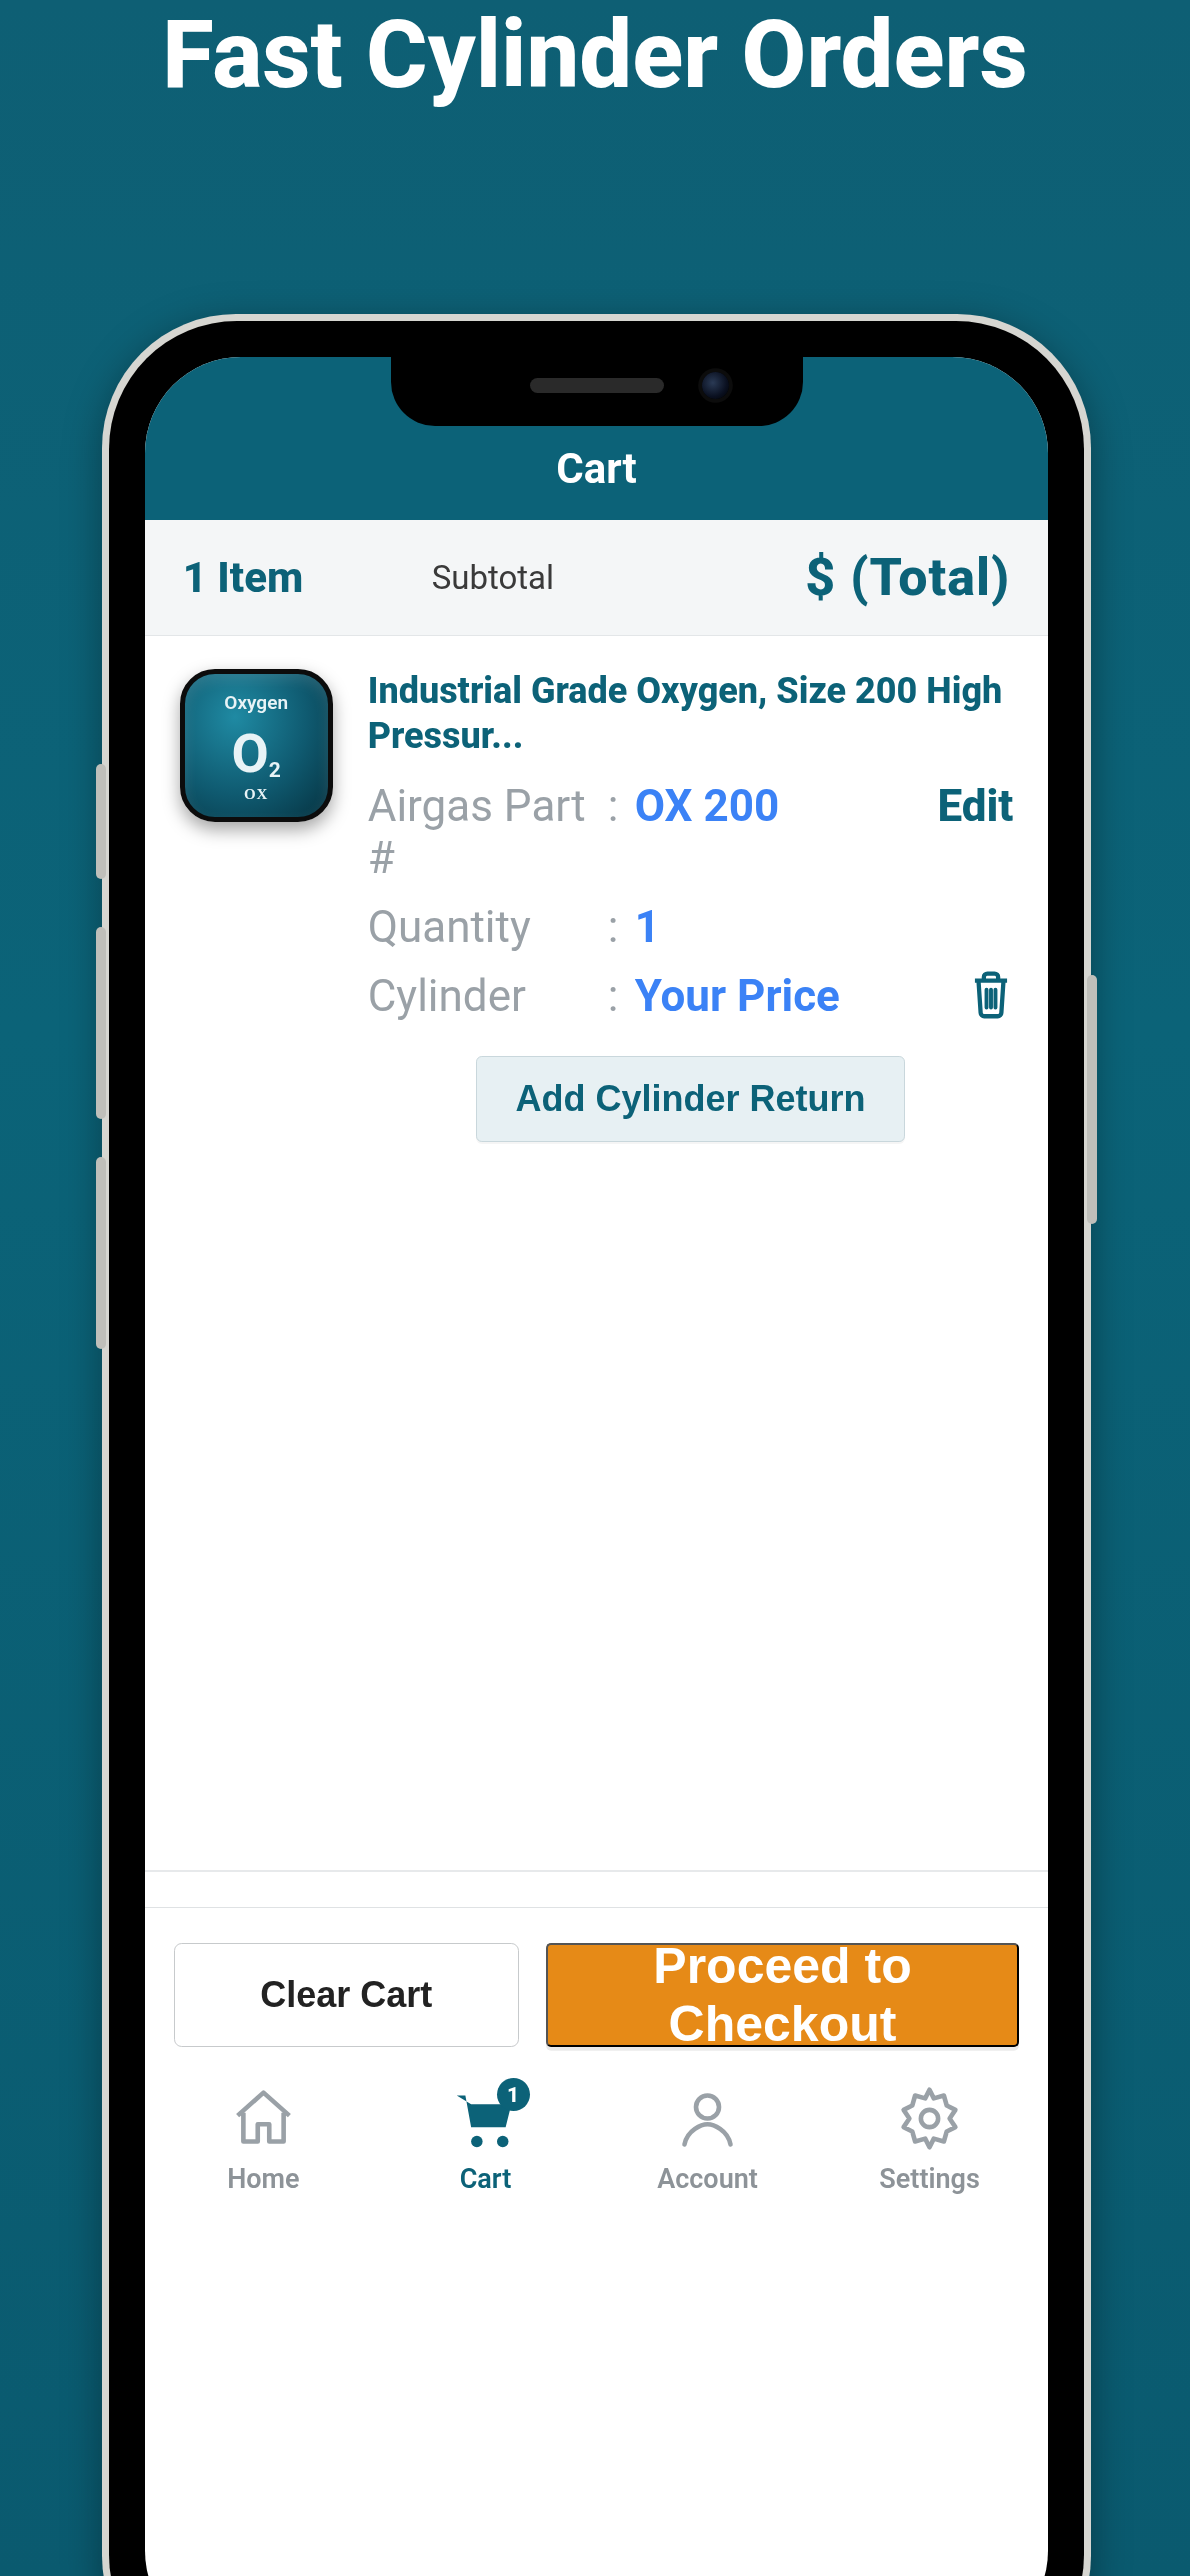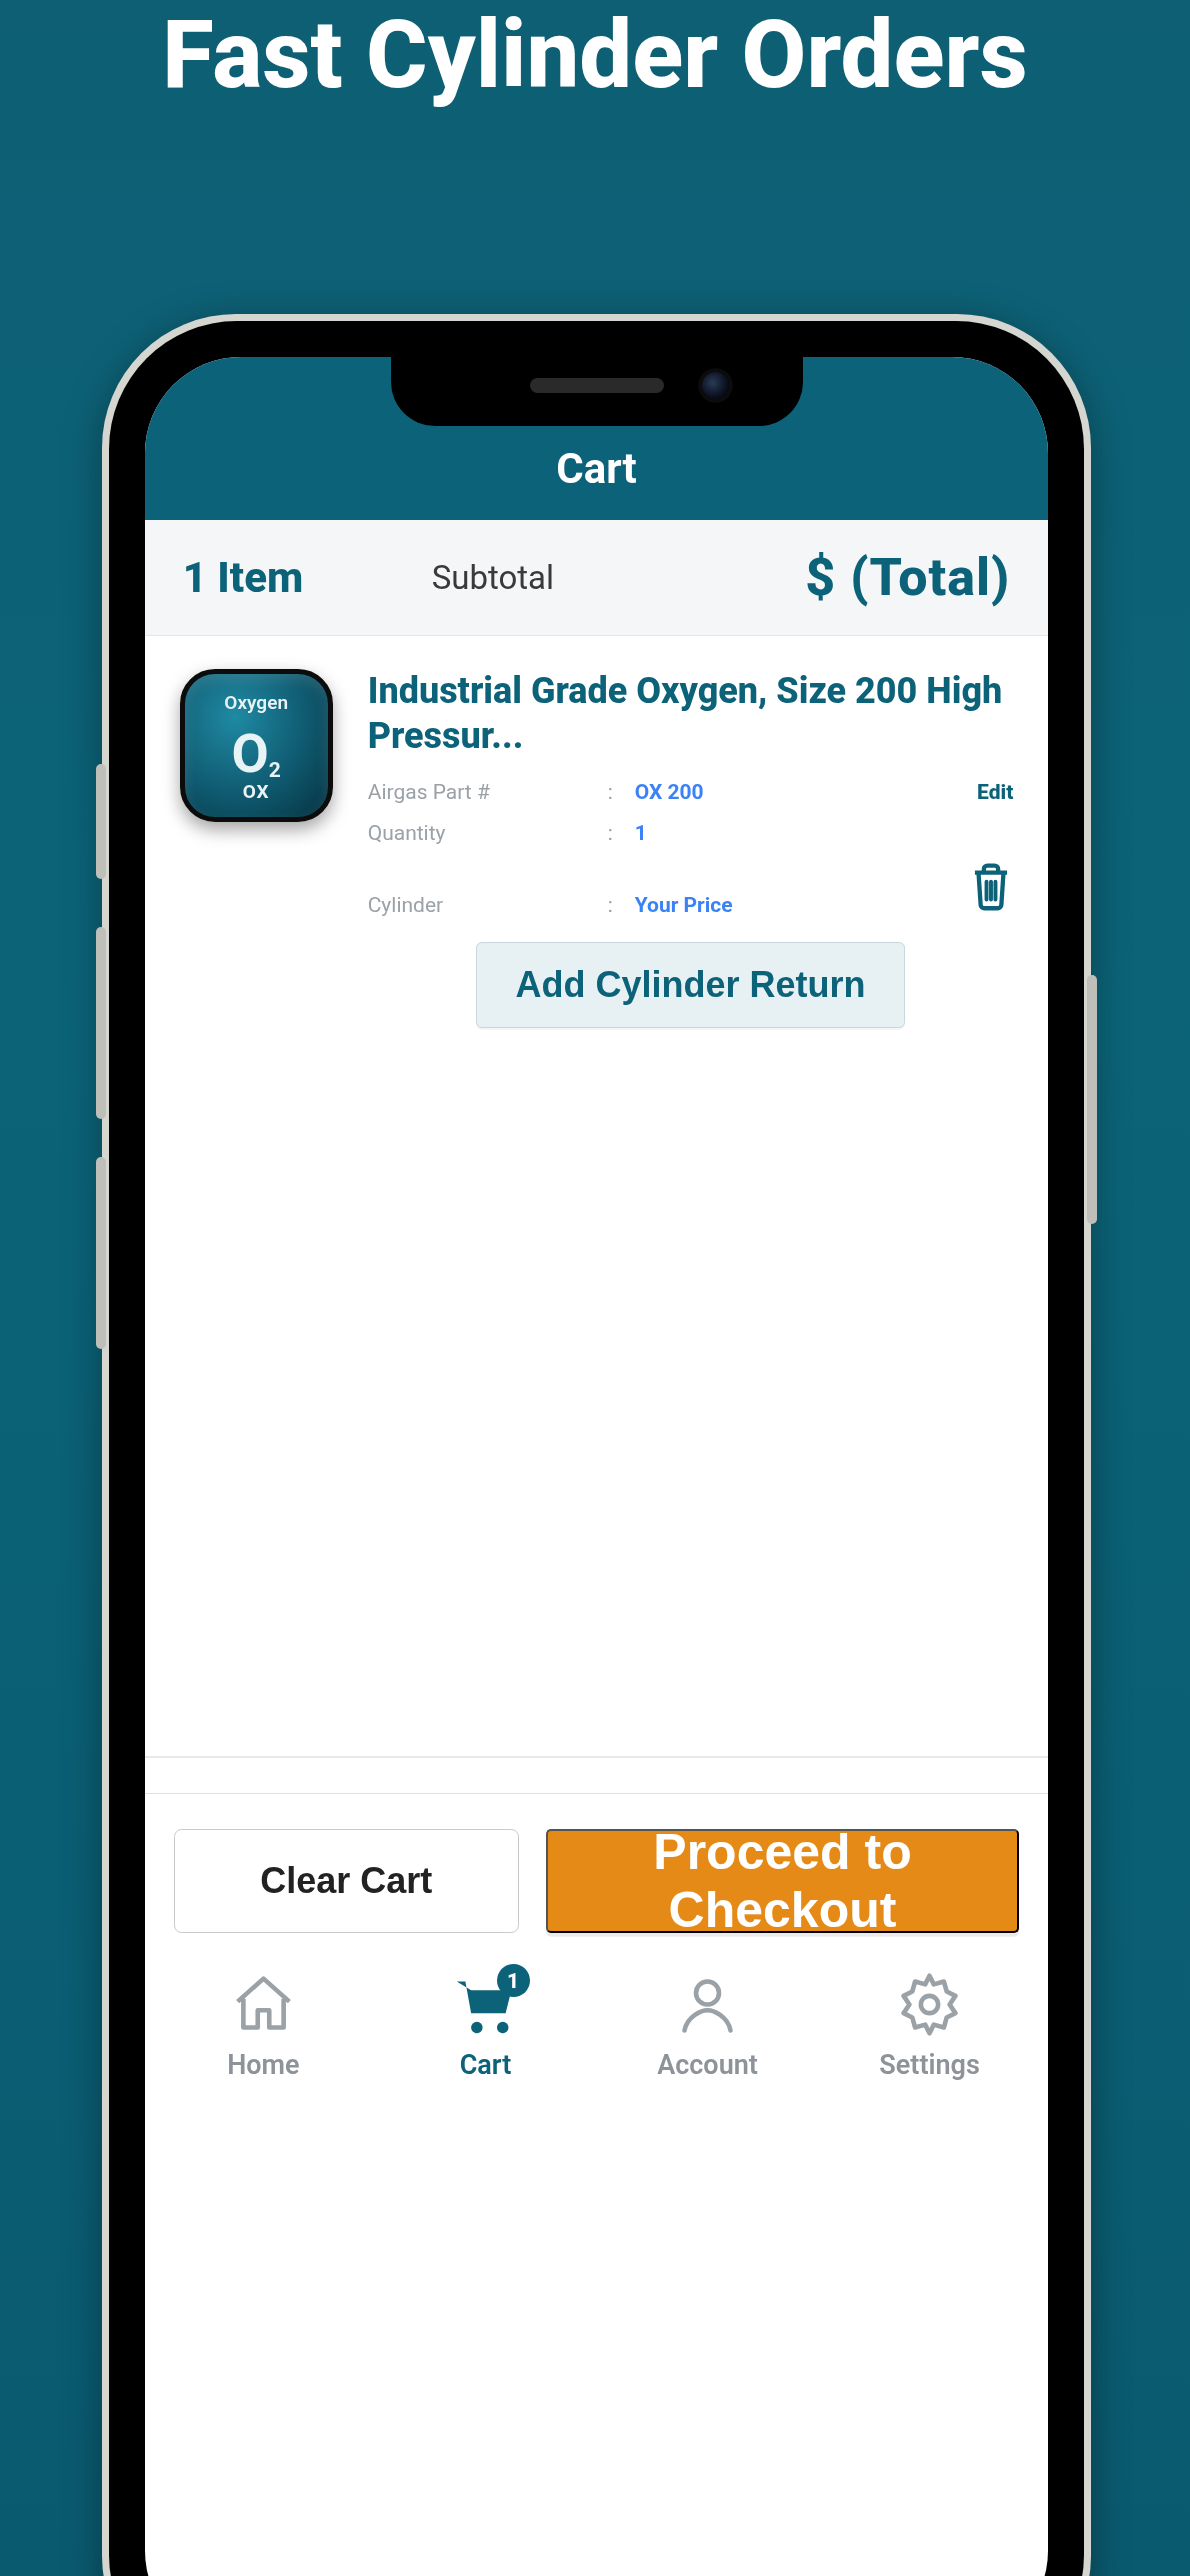--- a/index.html
+++ b/index.html
@@ -124,31 +124,31 @@
     border-radius: 35px;
     background: radial-gradient(ellipse at 35% 30%, #1f8aa3 0%, #0f5a70 55%, #063240 100%);
     border: 5.8px solid #0c0c0c;
     position: relative;
     box-shadow: inset 0 5.8px 13.4px rgba(255,255,255,.12), 0 7.7px 17px rgba(0,0,0,.35);
     color: #e8f3f6;
   }
   .thumb .t-top { position: absolute; top: 17px; left: 0; right: 0; text-align: center; font-size: 19px; font-weight: 600; }
   .thumb .t-mid { position: absolute; top: 48px; left: 0; right: 0; text-align: center; font-size: 54px; font-weight: 700; }
   .thumb .t-mid sub { font-size: 21px; vertical-align: baseline; position: relative; top: 5.8px; }
-  .thumb .t-bot { position: absolute; bottom: 13.4px; left: 0; right: 0; text-align: center; font-size: 19px; font-weight: 700; letter-spacing: 1px; }
+  .thumb .t-bot { position: absolute; bottom: 13.4px; left: 0; right: 0; text-align: center; font-size: 15px; font-weight: 700; letter-spacing: 1px; font-family: Liberation Serif, serif; }
 
   .details { flex: 1; min-width: 0; }
   .title {
     color: #0c6278;
     font-weight: 800;
     font-size: 36px;
     line-height: 1.25;
     margin-bottom: 21px;
   }
-  .kv-row { display: flex; align-items: flex-end; margin-bottom: 17px; font-size: 21px; }
+  .kv-row { display: flex; align-items: flex-start; margin-bottom: 17px; font-size: 44px; }
   .kv-row .k { color: #9aa1a7; width: 240px; }
   .kv-row .c { color: #9aa1a7; width: 27px; }
   .kv-row .v { color: #3b82f6; font-weight: bold; }
   .kv-row .edit { margin-left: auto; color: #0c6278; font-weight: 800; }
   .kv-row .trash { margin-left: auto; color: #0c6278; }
   .trash svg { width: 44px; height: 50px; }
 
   .add-return-wrap { display:flex; justify-content:center; margin-top: 25px; }
   .add-return {
     background: #e7f0f3;

